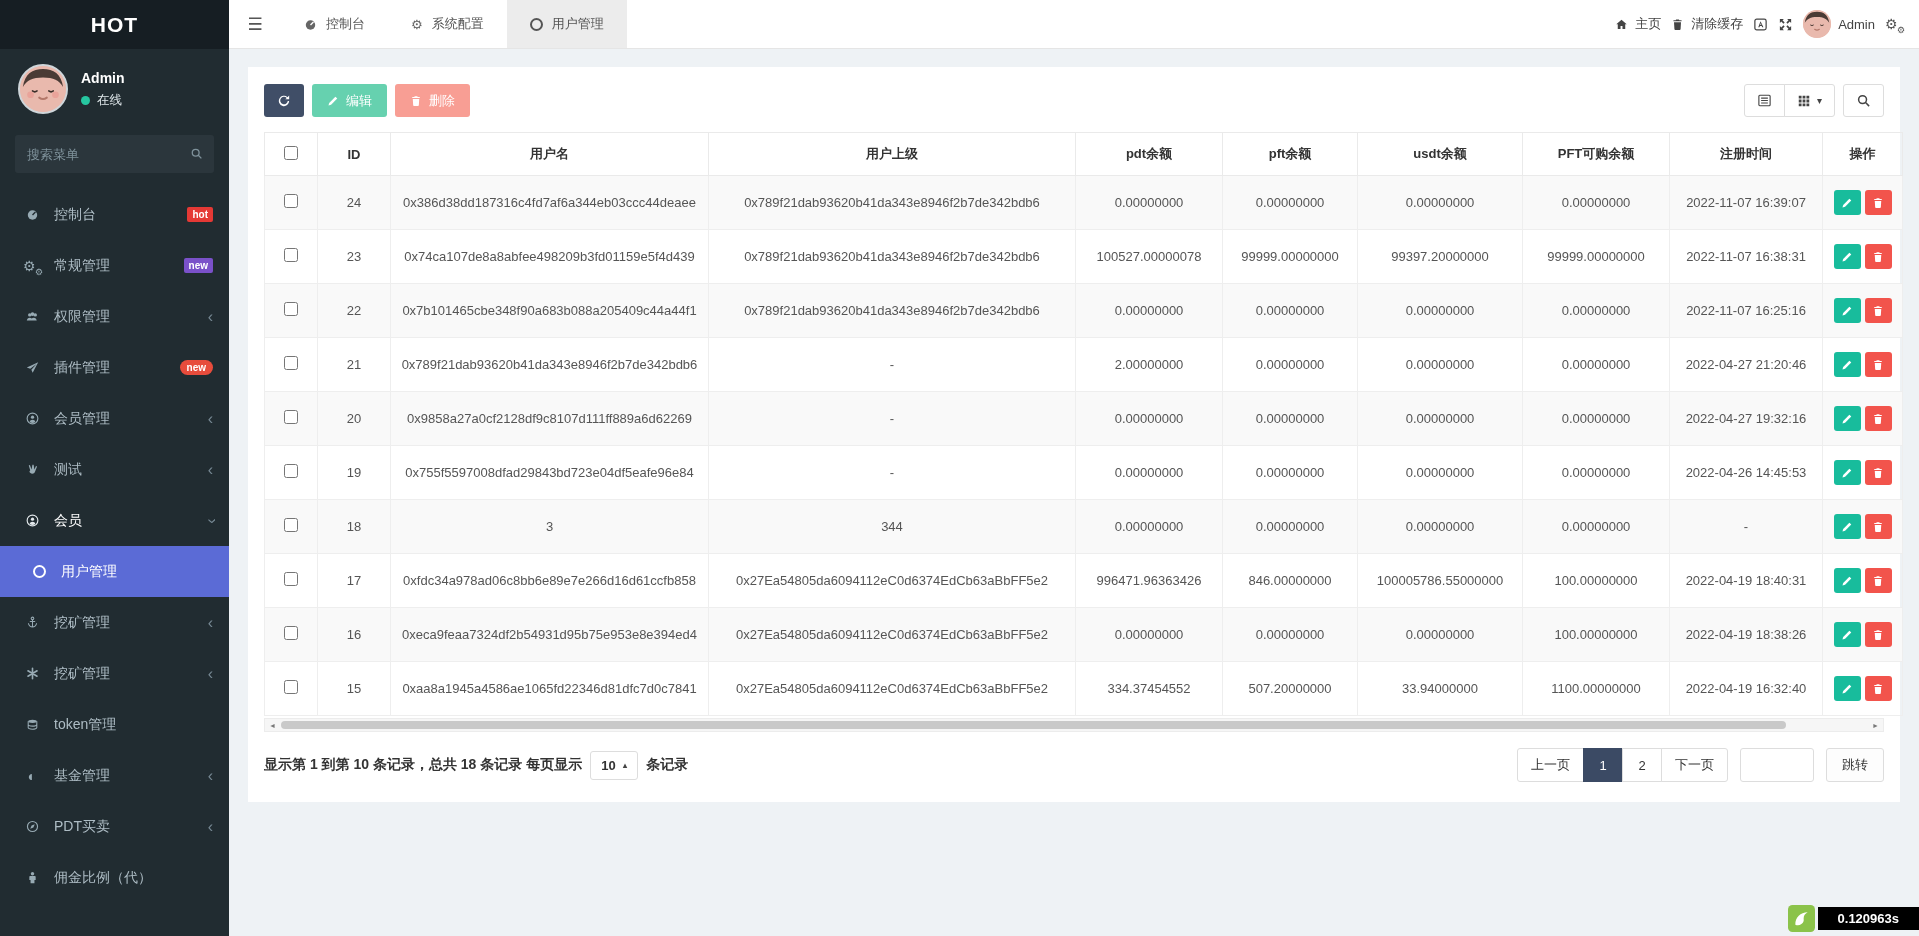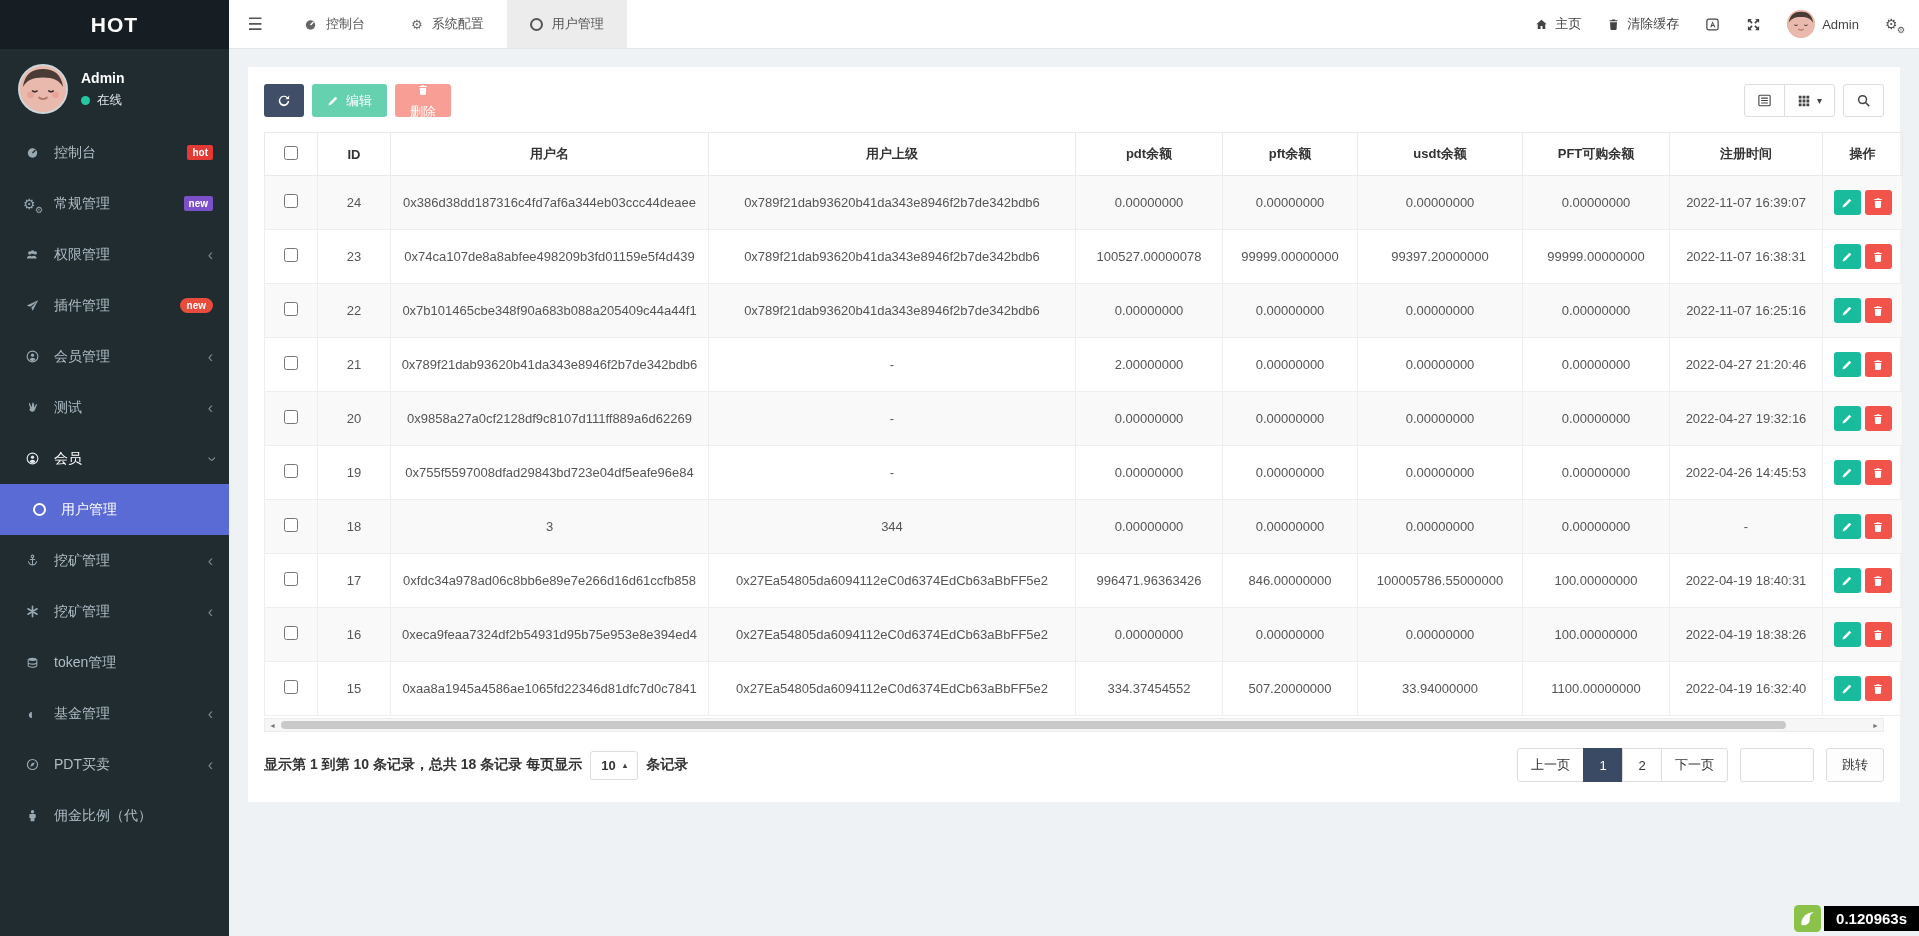--- a/index.html
+++ b/index.html
@@ -50,35 +50,35 @@
   .cogs .g2 { position:absolute; font-size:9px; right:-2px; bottom:-3px; }
 
   
   .main { margin-left:229px; }
   .navbar { height:49px; background:#fff; display:flex; justify-content:space-between; border-bottom:1px solid #e5e5e5; }
   .nav-left { display:flex; align-items:stretch; }
   .nav-burger { width:52px; display:flex; align-items:center; justify-content:center; font-size:17px; color:#555; cursor:pointer; }
   .nav-tab { display:flex; align-items:center; gap:9px; padding:0 23px; font-size:13px; color:#555; cursor:pointer; }
   .nav-tab .ticon { color:#666; display:flex; }
   .nav-tab.active { background:#ececec; }
-  .nav-right { display:flex; align-items:center; gap:26px; padding-right:16px; font-size:13px; color:#444; }
+  .nav-right { display:flex; align-items:center; gap:10px; padding-right:16px; font-size:13px; color:#444; }
   .nav-item { display:flex; align-items:center; gap:7px; cursor:pointer; }
   .avatar-sm { width:28px; height:28px; border-radius:50%; overflow:hidden; background:#e9b9ad; }
   .avatar-sm svg { width:100%; height:100%; display:block; }
 
   
   .content { padding:18px 19px; }
   .card { background:#fff; padding:17px 16px 20px; min-height:656px; }
   .toolbar { display:flex; justify-content:space-between; margin-bottom:15px; }
   .tb-left { display:flex; gap:8px; }
   .btn { height:33px; border:none; border-radius:3px; color:#fff; font-size:13px; font-family:inherit;
     display:inline-flex; align-items:center; gap:7px; padding:0 15px; cursor:pointer; }
   .btn-refresh { background:#404e67; padding:0 13px; }
   .btn-edit { background:#66d1af; }
-  .btn-del { background:#f89e94;flex-direction:column; }
+  .btn-del { background:#f89e94; }
   .tb-right { display:flex; align-items:center; }
   .btn-group { display:flex; }
   .btn-o { height:33px; background:#fff; border:1px solid #ddd; color:#444; display:inline-flex;
     align-items:center; gap:6px; padding:0 12px; cursor:pointer; font-size:11px; }
   .btn-group .btn-o:first-child { border-radius:3px 0 0 3px; }
   .btn-group .btn-o:last-child { border-radius:0 3px 3px 0; margin-left:-1px; }
   .btn-o.single { border-radius:3px; margin-left:8px; }
   .caret-d { font-size:10px; color:#444; }
 
   
@@ -114,21 +114,21 @@
   .pagination .page-btn:first-child { border-radius:3px 0 0 3px; margin-left:0; }
   .pagination .page-btn:last-child { border-radius:0 3px 3px 0; }
   .page-btn.active { background:#3b4a64; border-color:#3b4a64; color:#fff; }
   .jump-input { width:74px; height:34px; border:1px solid #ddd; border-radius:3px; margin-left:12px; outline:none; padding:0 8px; font-family:inherit; }
   .jump-btn { height:34px; padding:0 15px; border:1px solid #ddd; background:#fdfdfd; border-radius:3px;
     margin-left:12px; font-size:13px; color:#333; cursor:pointer; font-family:inherit; }
 
   
   .exec { position:fixed; right:0; bottom:4px; display:flex; align-items:center; z-index:20; }
   .exec .leaf { width:27px; height:27px; margin-right:3px; }
-  .exec .time { background:#000; color:#fff; font-size:15px; font-weight:bold; padding:4px 12px; }
+  .exec .time { background:#000; color:#fff; font-size:13px; font-weight:bold; padding:4px 20px; }
 </style>
 </head>
 <body>
 
 <aside class="sidebar">
   <div class="logo">HOT</div>
 
   <div class="user-panel">
     <div class="avatar">
       <svg viewBox="0 0 48 48">
@@ -142,20 +142,29 @@
     </div>
     <div>
       <div class="uname">Admin</div>
       <div class="ustatus">
         <span class="dot"></span>
         <span>在线</span>
       </div>
     </div>
   </div>
 
+  <div class="search-box">
+    <input type="text" placeholder="搜索菜单" style="">
+    <span class="sicon">
+      <svg class="si" viewBox="0 0 16 16">
+          <circle cx="7" cy="7" r="4.2" fill="none" stroke="currentColor" stroke-width="1.6"></circle>
+          <path d="M10.2 10.2 14 14" stroke="currentColor" stroke-width="1.6"></path>
+        </svg>
+    </span>
+  </div>
 
   <nav class="menu">
     <div class="mi">
       <span class="iw">
           <svg class="si" viewBox="0 0 16 16">
             <circle cx="8" cy="8.6" r="5.8"></circle>
             <line x1="8" y1="8.6" x2="11.6" y2="5" stroke="#212c31" stroke-width="1.7"></line>
           </svg>
         </span>
       <span class="lbl">控制台</span>

